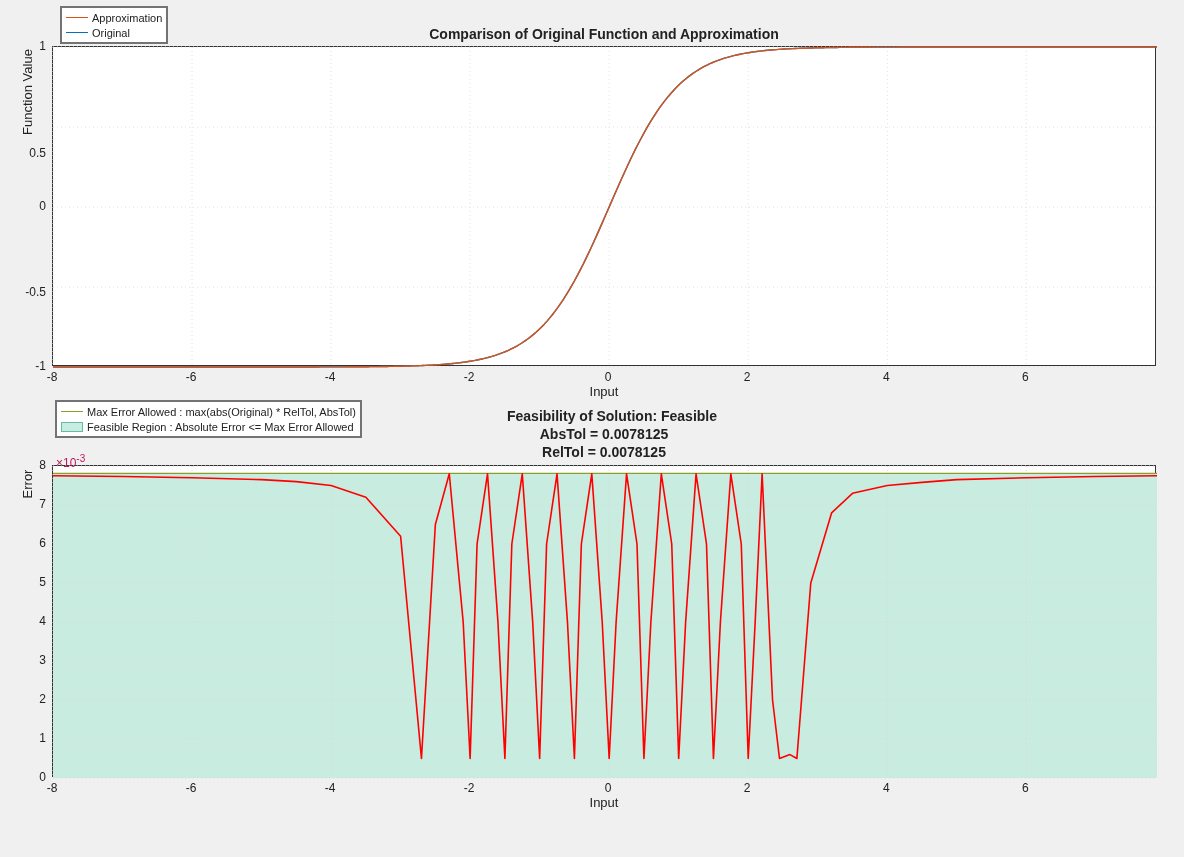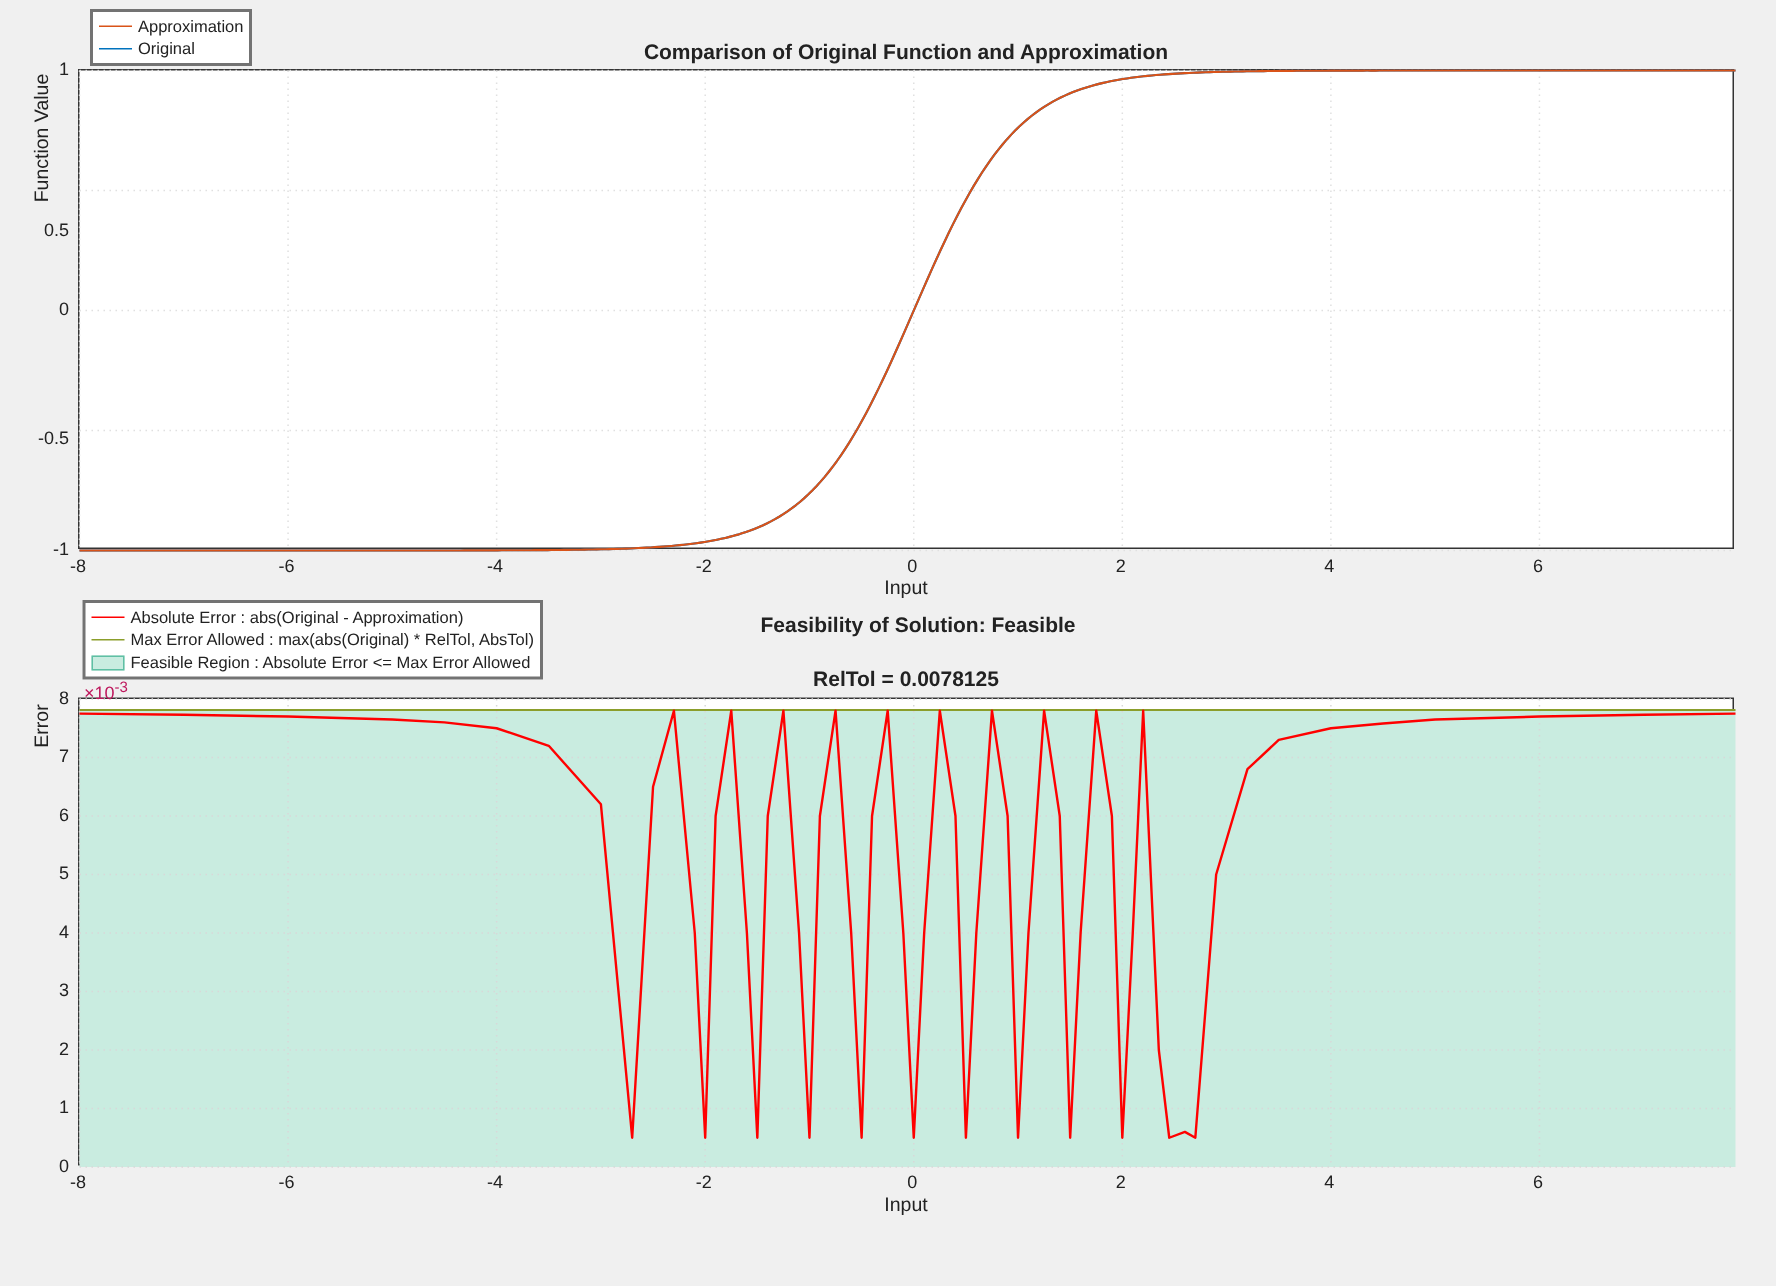--- a/index.html
+++ b/index.html
@@ -145,20 +145,21 @@
         <line x1="0" y1="117" x2="1104" y2="117" stroke="#d8d8d8" stroke-width="1" stroke-dasharray="1 3"></line>
         <line x1="0" y1="78" x2="1104" y2="78" stroke="#d8d8d8" stroke-width="1" stroke-dasharray="1 3"></line>
         <line x1="0" y1="39" x2="1104" y2="39" stroke="#d8d8d8" stroke-width="1" stroke-dasharray="1 3"></line>
         <line x1="0" y1="0" x2="1104" y2="0" stroke="#d8d8d8" stroke-width="1" stroke-dasharray="1 3"></line>
         <line x1="0" y1="7.3125" x2="1104" y2="7.3125" stroke="#8b9e2b" stroke-width="1.3"></line>
         <path d="M0.00 9.75 L69.52 10.53 L139.04 11.70 L208.56 13.65 L243.32 15.60 L278.09 19.50 L312.85 31.20 L347.61 70.20 L368.46 292.50 L382.37 58.50 L396.27 7.80 L410.18 156.00 L417.13 292.50 L424.08 78.00 L434.51 7.80 L444.94 156.00 L451.89 292.50 L458.84 78.00 L469.27 7.80 L479.70 156.00 L486.65 292.50 L493.60 78.00 L504.03 7.80 L514.46 156.00 L521.41 292.50 L528.36 78.00 L538.79 7.80 L549.22 156.00 L556.17 292.50 L563.12 156.00 L573.55 7.80 L583.98 78.00 L590.93 292.50 L597.88 156.00 L608.31 7.80 L618.74 78.00 L625.69 292.50 L632.64 156.00 L643.07 7.80 L653.50 78.00 L660.45 292.50 L667.41 156.00 L677.83 7.80 L688.26 78.00 L695.21 292.50 L702.17 156.00 L709.12 7.80 L719.55 234.00 L726.50 292.50 L736.93 288.60 L743.88 292.50 L757.78 117.00 L778.64 46.80 L799.50 27.30 L834.26 19.50 L869.02 16.38 L903.78 13.65 L973.30 11.70 L1042.82 10.53 L1104.00 9.75" stroke="#ff0000" stroke-width="1.6" fill="none" stroke-linejoin="round"></path>
       </svg>
   </div>
 
   <div class="title" style="left:60px; top:408px; width:1104px;">Feasibility of Solution: Feasible</div>
+  <div class="title" style="left:52px; top:426px; width:1104px;">AbsTol = 0.0078125</div>
   <div class="title" style="left:52px; top:444px; width:1104px;">RelTol = 0.0078125</div>
   <div class="xlabel" style="left:52px; top:795px; width:1104px;">Input</div>
   <div class="ylabel" style="left:20px; top:640px; width:312px;">Error</div>
   <div class="exp-label" style="left:56px; top:453px;">
        <span>×10</span><sup>-3</sup>
   </div>
   <div id="xticks2">
       <div class="tick-label" style="left: 52px; top: 781px; transform: translateX(-50%);">-8</div>
       <div class="tick-label" style="left: 191.043px; top: 781px; transform: translateX(-50%);">-6</div>
       <div class="tick-label" style="left: 330.086px; top: 781px; transform: translateX(-50%);">-4</div>
@@ -175,24 +176,20 @@
       <div class="tick-label" style="left: 46px; top: 653px; transform: translateX(-100%);">3</div>
       <div class="tick-label" style="left: 46px; top: 614px; transform: translateX(-100%);">4</div>
       <div class="tick-label" style="left: 46px; top: 575px; transform: translateX(-100%);">5</div>
       <div class="tick-label" style="left: 46px; top: 536px; transform: translateX(-100%);">6</div>
       <div class="tick-label" style="left: 46px; top: 497px; transform: translateX(-100%);">7</div>
       <div class="tick-label" style="left: 46px; top: 458px; transform: translateX(-100%);">8</div>
     </div>
 
   <div class="legend" style="left:55px; top:400px;">
     <div class="legend-row">
-      <span class="legend-swatch" style="border-color:#ff0000;"></span>
-      <span>Absolute Error : abs(Original - Approximation)</span>
-    </div>
-    <div class="legend-row">
       <span class="legend-swatch" style="border-color:#8b9e2b;"></span>
       <span>Max Error Allowed : max(abs(Original) * RelTol, AbsTol)</span>
     </div>
     <div class="legend-row">
       <span class="legend-patch" style="background:#c9ece0; border:1px solid #5fbfa4;"></span>
       <span>Feasible Region : Absolute Error &lt;= Max Error Allowed</span>
     </div>
   </div>
 
 </div>

